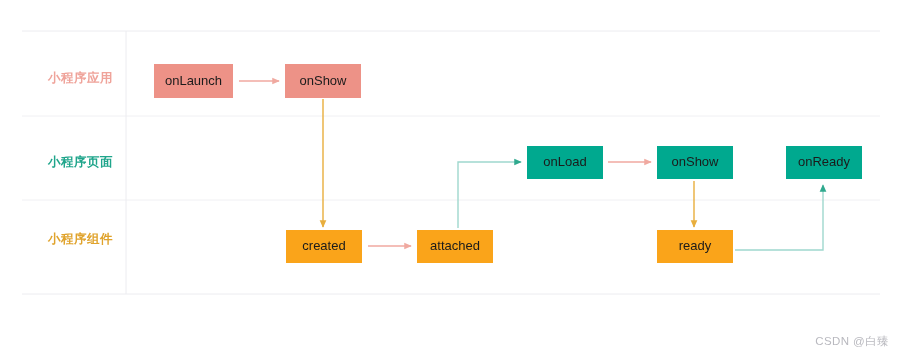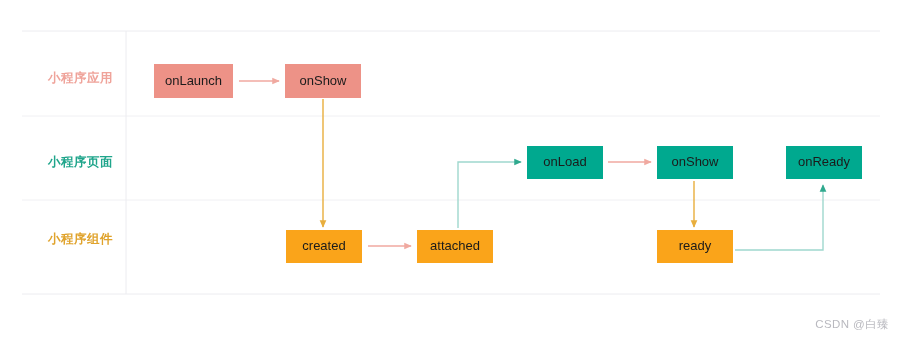--- a/index.html
+++ b/index.html
@@ -29,21 +29,21 @@
   .node-label {
     font-size: 13px;
     fill: #1b1b1b;
     font-weight: 400;
     text-anchor: middle;
     dominant-baseline: middle;
   }
   .watermark {
     position: absolute;
     right: 14px;
-    bottom: 28px;
+    bottom: 11px;
     font-size: 11.5px;
     color: #b9b9bf;
     letter-spacing: 0.4px;
     white-space: nowrap;
     text-align: right;
   }
 </style>
 </head>
 <body>
 

